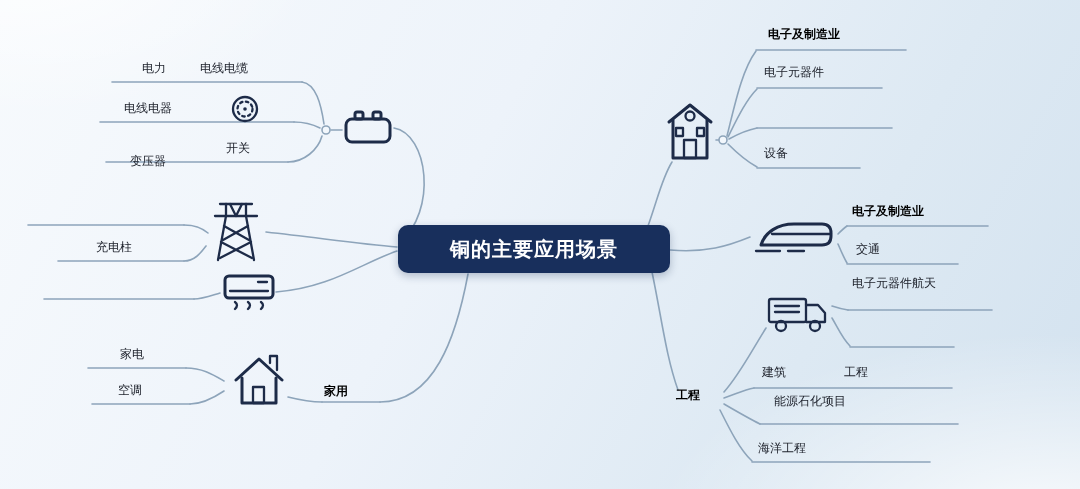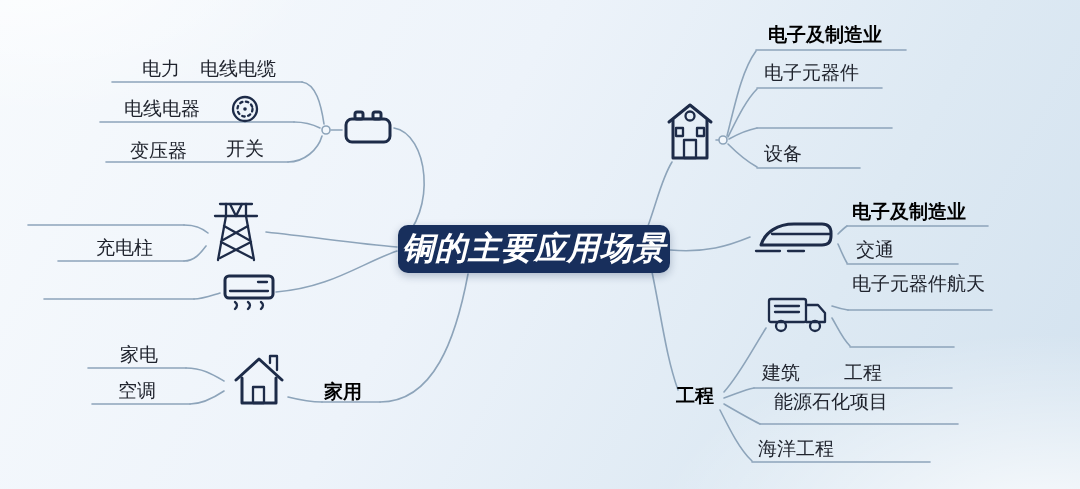--- a/index.html
+++ b/index.html
@@ -21,26 +21,26 @@
   .wires path, .wires line { fill:none; stroke:#8da4ba; stroke-width:1.6; stroke-linecap:round; }
   .wires .junction { fill:#f2f7fc; stroke:#8da4ba; stroke-width:1.6; }
 
   .center-node {
     position:absolute; left:398px; top:225px; width:272px; height:48px;
     background:#182f5c; border-radius:10px;
     display:flex; align-items:center; justify-content:center;
     box-shadow:0 3px 8px rgba(18,40,80,0.28);
   }
   .center-node span {
-    color:#ffffff; font-size:32px; font-weight:bold; letter-spacing:1px; white-space:nowrap;font-style:italic;
+    color:#ffffff; font-size:20px; font-weight:bold; letter-spacing:1px; white-space:nowrap;
   }
 
   .lbl {
-    position:absolute; font-size:19px; line-height:24px;
-    color:#20242e; white-space:nowrap;
+    position:absolute; font-size:12px; line-height:24px;
+    color:#20242e; white-space:nowrap;font-family:Liberation Serif, serif;
   }
   .lbl.bold { font-weight:bold; color:#000000; }
 
   .icon { position:absolute; }
   .icon svg { display:block; overflow:visible; }
   .icon path, .icon rect, .icon circle, .icon line {
     fill:none; stroke:#1d2b48; stroke-width:3; stroke-linecap:round; stroke-linejoin:round;
   }
   .icon .thin { stroke-width:2.3; }
   .icon .fillbg { fill:#eef4fa; }
@@ -112,21 +112,21 @@
     <line x1="752" y1="462" x2="930" y2="462"></line>
   </svg>
 
   <div class="center-node">
     <span>铜的主要应用场景</span>
   </div>
 
   <div class="lbl" style="left:142px; top:56px">电力</div>
   <div class="lbl" style="left:200px; top:56px">电线电缆</div>
   <div class="lbl" style="left:124px; top:96px">电线电器</div>
-  <div class="lbl" style="left:130px; top:138px">变压器</div>
+  <div class="lbl" style="left:130px; top:149px">变压器</div>
   <div class="lbl" style="left:226px; top:136px">开关</div>
 
   <div class="lbl" style="left:96px; top:235px">充电柱</div>
 
   <div class="lbl" style="left:120px; top:342px">家电</div>
   <div class="lbl" style="left:118px; top:378px">空调</div>
   <div class="lbl bold" style="left:324px; top:379px">家用</div>
 
   <div class="lbl bold" style="left:768px; top:22px">电子及制造业</div>
   <div class="lbl" style="left:764px; top:60px">电子元器件</div>

